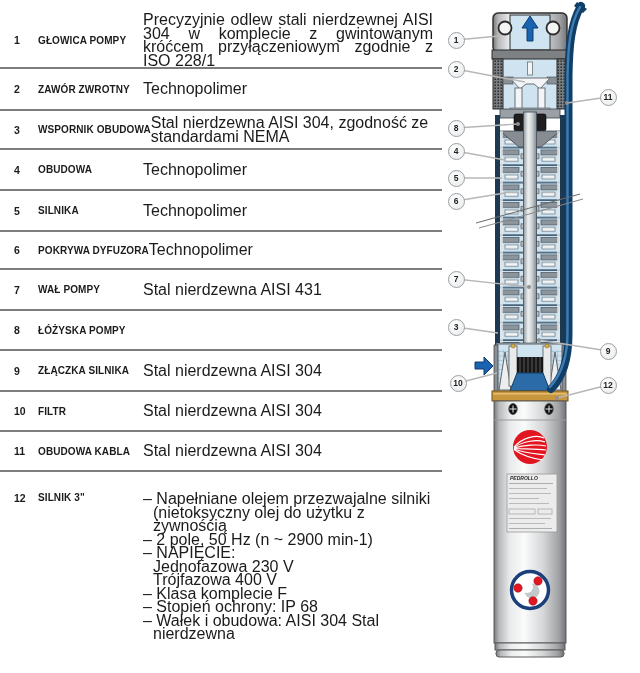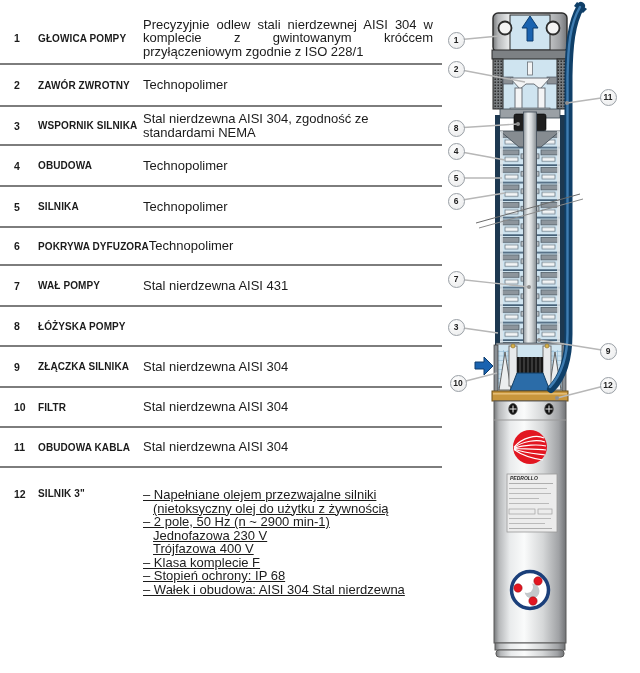--- a/index.html
+++ b/index.html
@@ -4,26 +4,26 @@
 <style>
   html,body{margin:0;padding:0;background:#ffffff;}
   .stage{position:relative;width:640px;height:673px;background:#fff;overflow:hidden;
          font-family:"Liberation Sans", sans-serif;color:#1b1b1b;}
   
   .parts-table{position:absolute;left:0;top:0;width:442px;padding-top:13px;box-sizing:border-box;}
   .prow{display:flex;align-items:center;border-bottom:2px solid #7d7d7d;box-sizing:border-box;}
   .prow:last-child{border-bottom:none;align-items:flex-start;padding-top:20px;min-height:205px;}
   .prow .num{flex:0 0 24px;margin-left:14px;font-weight:bold;font-size:10.5px;}
   .prow .pname{flex:0 0 105px;font-weight:bold;font-size:10px;white-space:nowrap;overflow:visible;letter-spacing:.1px;}
-  .prow .pdesc{width:290px;font-size:13px;line-height:13.5px;}
+  .prow .pdesc{width:290px;font-size:16px;line-height:13.5px;}
   .prow:first-child .pdesc{text-align:justify;}
   .r0{min-height:52px;} .r1{min-height:42px;} .r2{min-height:39px;} .r3{min-height:41px;}
   .r4{min-height:41px;} .r5{min-height:38px;} .r6{min-height:41px;} .r7{min-height:40px;}
   .r8{min-height:41px;} .r9{min-height:40px;} .r10{min-height:40px;}
-  .li{padding-left:10px;text-indent:-10px;text-decoration:underline;}
+  .li{padding-left:10px;text-indent:-10px;}
   .li.nodash{text-indent:0;}
   
   .pump-svg{position:absolute;left:440px;top:0;width:200px;height:673px;z-index:0;}
   .leader-svg{position:absolute;left:0;top:0;width:640px;height:673px;z-index:1;pointer-events:none;}
   .callout{position:absolute;width:17px;height:17px;border-radius:50%;
            background:radial-gradient(circle at 35% 30%, #fdfdfd, #e9eaeb);
            border:1.4px solid #9aa0a6;box-sizing:border-box;z-index:2;
            display:flex;align-items:center;justify-content:center;
            font-size:8.5px;font-weight:bold;color:#222;}
 </style>
@@ -38,21 +38,21 @@
         <span class="pname">GŁOWICA POMPY</span>
         <div class="pdesc">Precyzyjnie odlew stali nierdzewnej AISI 304 w komplecie z gwintowanym króćcem przyłączeniowym zgodnie z ISO 228/1</div>
       </div>
       <div class="prow r1">
         <span class="num">2</span>
         <span class="pname">ZAWÓR ZWROTNY</span>
         <div class="pdesc">Technopolimer</div>
       </div>
       <div class="prow r2">
         <span class="num">3</span>
-        <span class="pname">WSPORNIK SILNIKA</span>
+        <span class="pname">WSPORNIK OBUDOWA</span>
         <div class="pdesc">Stal nierdzewna AISI 304, zgodność ze standardami NEMA</div>
       </div>
       <div class="prow r3">
         <span class="num">4</span>
         <span class="pname">OBUDOWA</span>
         <div class="pdesc">Technopolimer</div>
       </div>
       <div class="prow r4">
         <span class="num">5</span>
         <span class="pname">SILNIKA</span>
@@ -86,20 +86,21 @@
         <span class="num">11</span>
         <span class="pname">OBUDOWA KABLA</span>
         <div class="pdesc">Stal nierdzewna AISI 304</div>
       </div>
       <div class="prow r11">
         <span class="num">12</span>
         <span class="pname">SILNIK 3"</span>
         <div class="pdesc">
           <div class="li">– Napełniane olejem przezwajalne silniki (nietoksyczny olej do użytku z żywnością</div>
           <div class="li">– 2 pole, 50 Hz (n ~ 2900 min-1)</div>
+          <div class="li">– NAPIĘCIE:</div>
           <div class="li nodash">Jednofazowa 230 V</div>
           <div class="li nodash">Trójfazowa 400 V</div>
           <div class="li">– Klasa komplecie F</div>
           <div class="li">– Stopień ochrony: IP 68</div>
           <div class="li">– Wałek i obudowa: AISI 304 Stal nierdzewna</div>
         </div>
       </div>
     </div>
 
   <svg class="pump-svg" viewBox="0 0 200 673">

